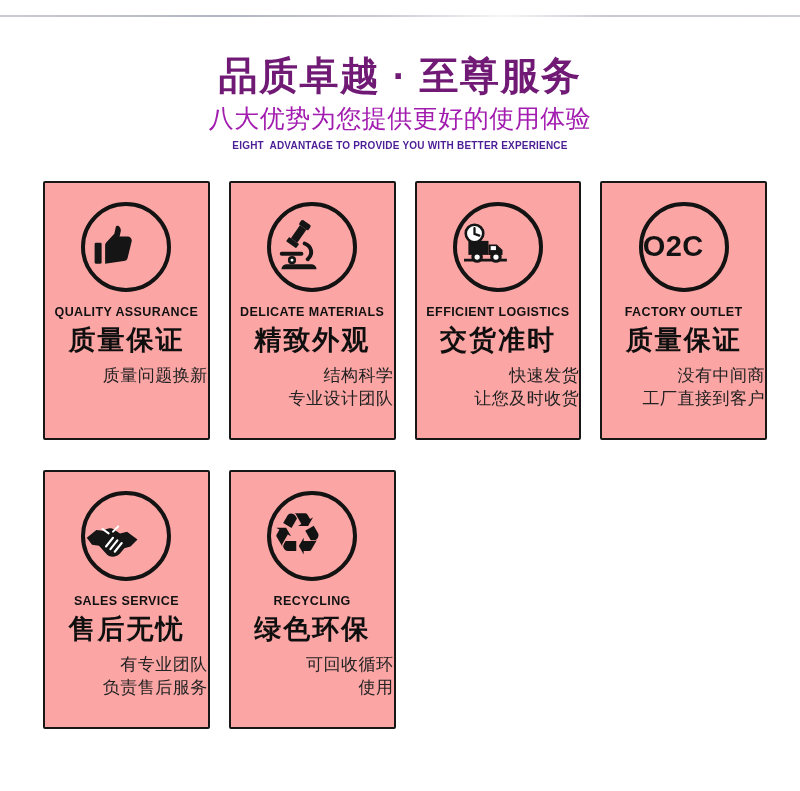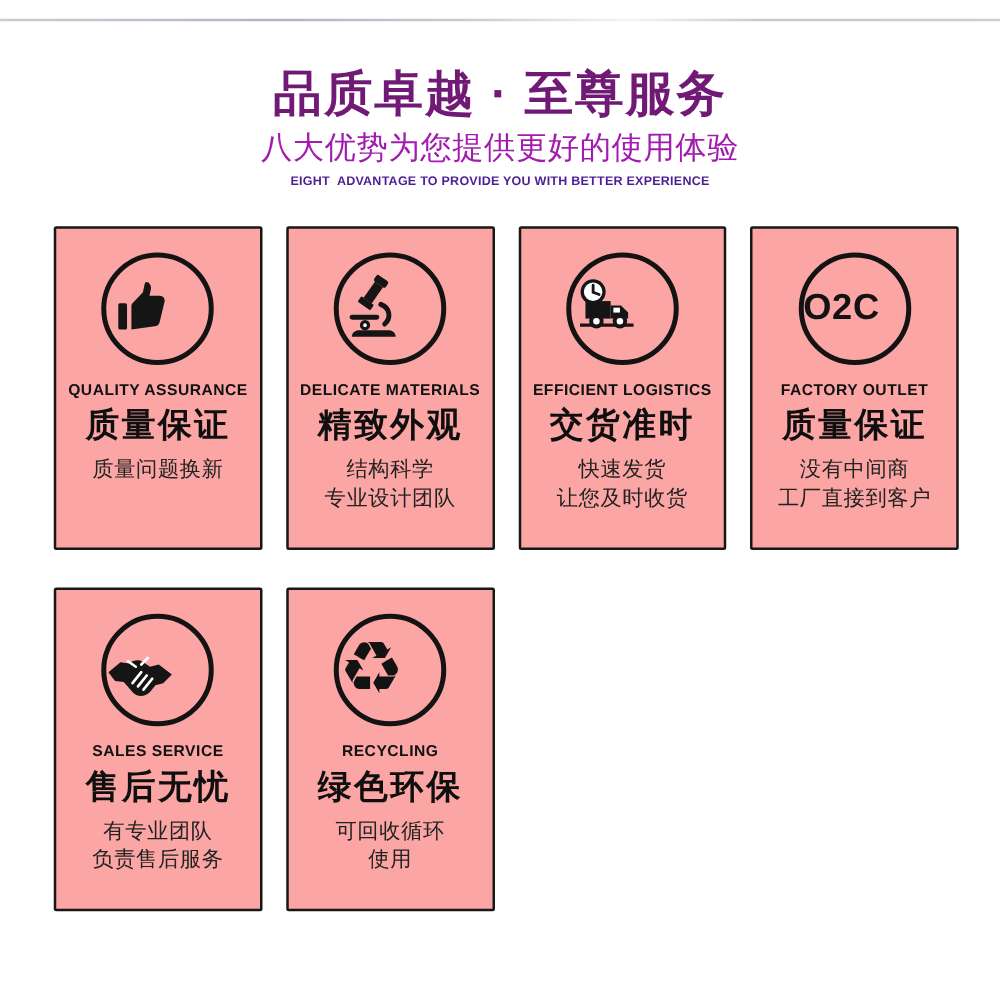--- a/index.html
+++ b/index.html
@@ -37,21 +37,21 @@
   }
   .icon-circle{
     width:82px;height:82px;border:4px solid #131313;border-radius:50%;
     margin:0 auto;display:flex;align-items:center;justify-content:flex-start;
   }
   .icon-circle svg.icon{width:56px;height:56px;display:block;}
   .glyph-text{font-weight:800;font-size:29px;letter-spacing:0.5px;color:#131313;line-height:1;}
   .glyph-symbol{font-family:"DejaVu Sans",sans-serif;font-size:58px;line-height:1;color:#131313;margin-top:-4px;}
   .card-label{margin-top:14px;font-size:12.5px;font-weight:700;letter-spacing:0.4px;color:#111;line-height:1.1;}
   .card-title{margin-top:7px;font-size:27px;font-weight:800;letter-spacing:2px;color:#0f0f0f;line-height:1.05;}
-  .card-desc{margin-top:9px;font-size:17px;font-weight:400;color:#222;line-height:1.38;white-space:pre-line;letter-spacing:0.5px;}
+  .card-desc{margin-top:9px;font-size:17px;font-weight:400;color:#222;line-height:1.38;white-space:pre-line;letter-spacing:0.5px;text-align:right;}
   .hidden-defs{position:absolute;width:0;height:0;overflow:hidden;}
 </style>
 </head>
 <body>
 
 <svg class="hidden-defs" aria-hidden="true">
   <defs>
     <symbol id="thumbs-up-icon" viewBox="0 0 64 64">
       <g fill="#151515">
         <rect x="11" y="27" width="8" height="24" rx="1.5"></rect>

